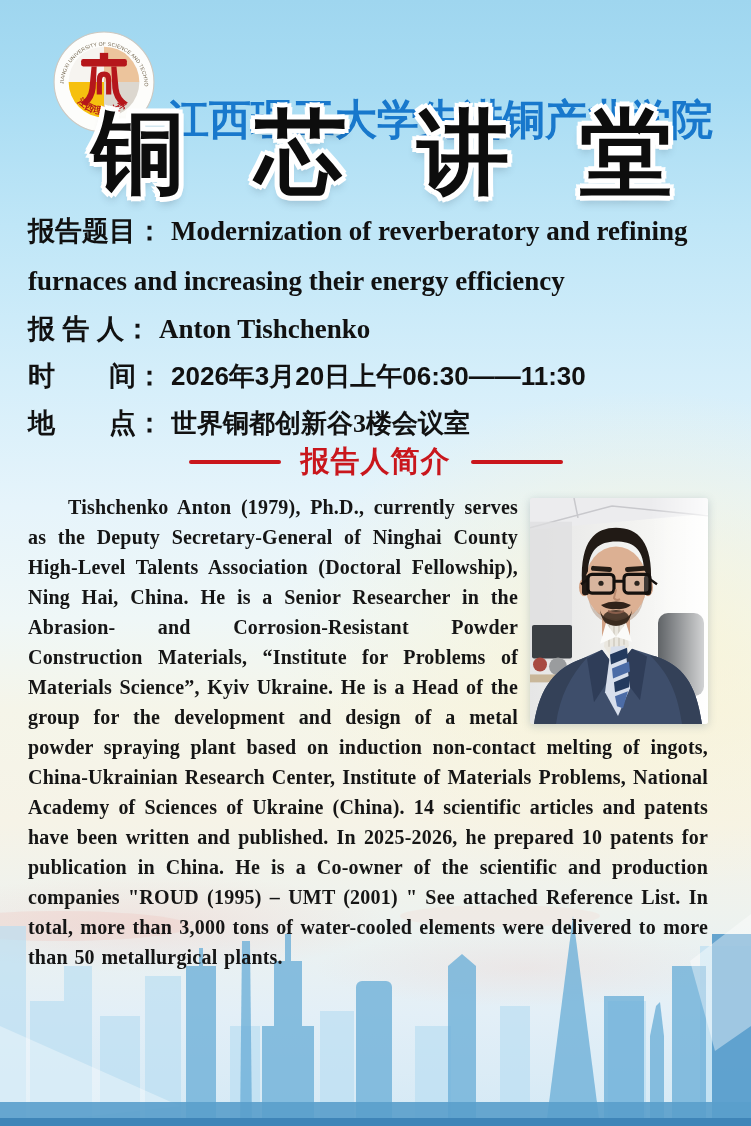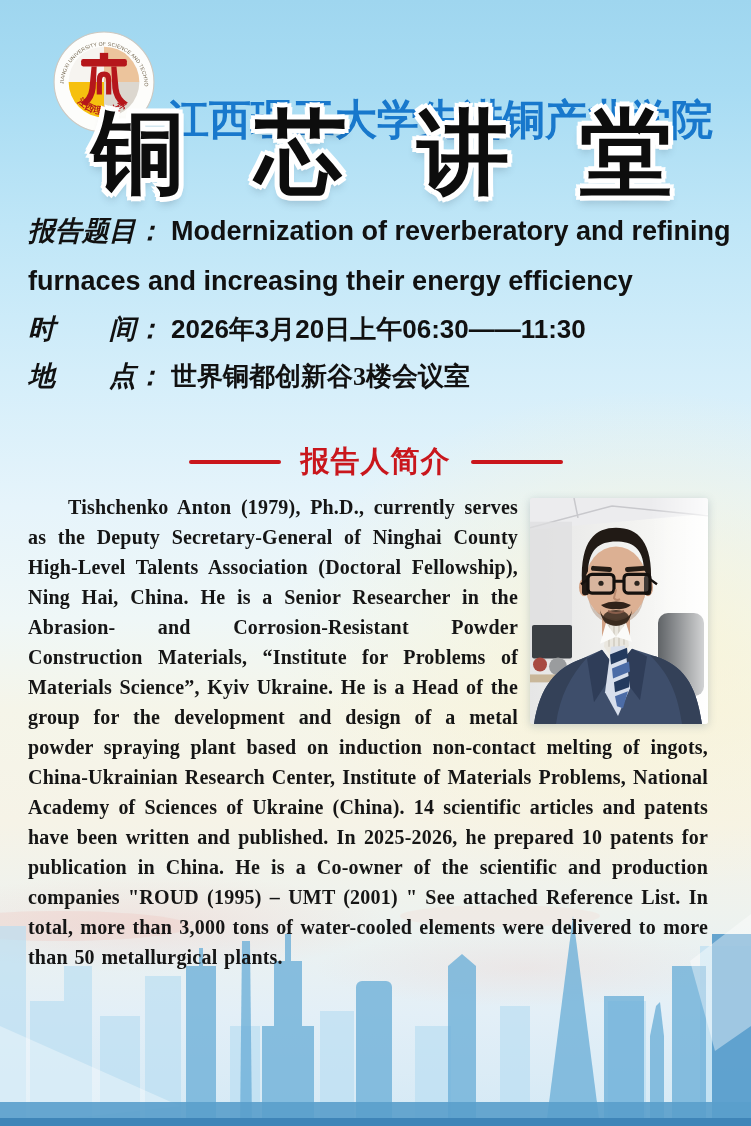--- a/index.html
+++ b/index.html
@@ -24,22 +24,22 @@
     font-size:92px;font-weight:bold;color:#0d0d0d;line-height:1.05;
     text-shadow:-4px -4px 0 #fff,4px -4px 0 #fff,-4px 4px 0 #fff,4px 4px 0 #fff,
                 -5px 0 0 #fff,5px 0 0 #fff,0 -5px 0 #fff,0 5px 0 #fff,
                 0 7px 9px rgba(40,60,80,.25);
   }
   
   .info{position:absolute;left:28px;top:206px;width:718px;color:#111;}
   .info p{margin:0;}
   .row-title{font-size:27px;line-height:50px;font-weight:bold;}
   .info-row{font-size:27px;line-height:47px;font-weight:bold;white-space:nowrap;}
-  .lbl{font-family:"Liberation Sans",sans-serif;font-weight:bold;font-style:italic;}
-  .val-en{font-family:Liberation Sans, sans-serif;font-weight:bold;margin-left:8px;}
+  .lbl{font-family:"Liberation Sans",sans-serif;font-weight:bold;}
+  .val-en{font-family:Liberation Serif, serif;font-weight:bold;margin-left:8px;}
   .val-hei{font-family:"Liberation Sans",sans-serif;font-weight:bold;margin-left:8px;font-size:26px;}
   .val-song{font-family:"Liberation Serif",serif;font-weight:600;margin-left:8px;font-size:26px;}
   
   .divider{position:absolute;left:0;top:443px;width:751px;height:38px;
     display:flex;align-items:center;justify-content:center;gap:20px;}
   .divider .line{width:92px;height:4px;background:#c9161c;border-radius:2px;}
   .divider .cap{font-size:29px;font-weight:bold;color:#c9161c;letter-spacing:1px;}
   
   .bio{position:absolute;left:28px;top:492px;width:680px;z-index:2;}
   .bio p{
@@ -92,20 +92,23 @@
   <div class="big-title">
     <span>铜</span>
     <span>芯</span>
     <span>讲</span>
     <span>堂</span>
   </div>
 
   <div class="info">
     <p class="row-title">
       <span class="lbl">报告题目：</span><span class="val-en">Modernization of reverberatory and refining furnaces and increasing their energy efficiency</span>
+    </p>
+    <p class="info-row">
+      <span class="lbl">报 告 人：</span><span class="val-en">Anton Tishchenko</span>
     </p>
     <p class="info-row">
       <span class="lbl">时　　间：</span><span class="val-hei">2026年3月20日上午06:30——11:30</span>
     </p>
     <p class="info-row">
       <span class="lbl">地　　点：</span><span class="val-song">世界铜都创新谷3楼会议室</span>
     </p>
   </div>
 
   <div class="divider">

